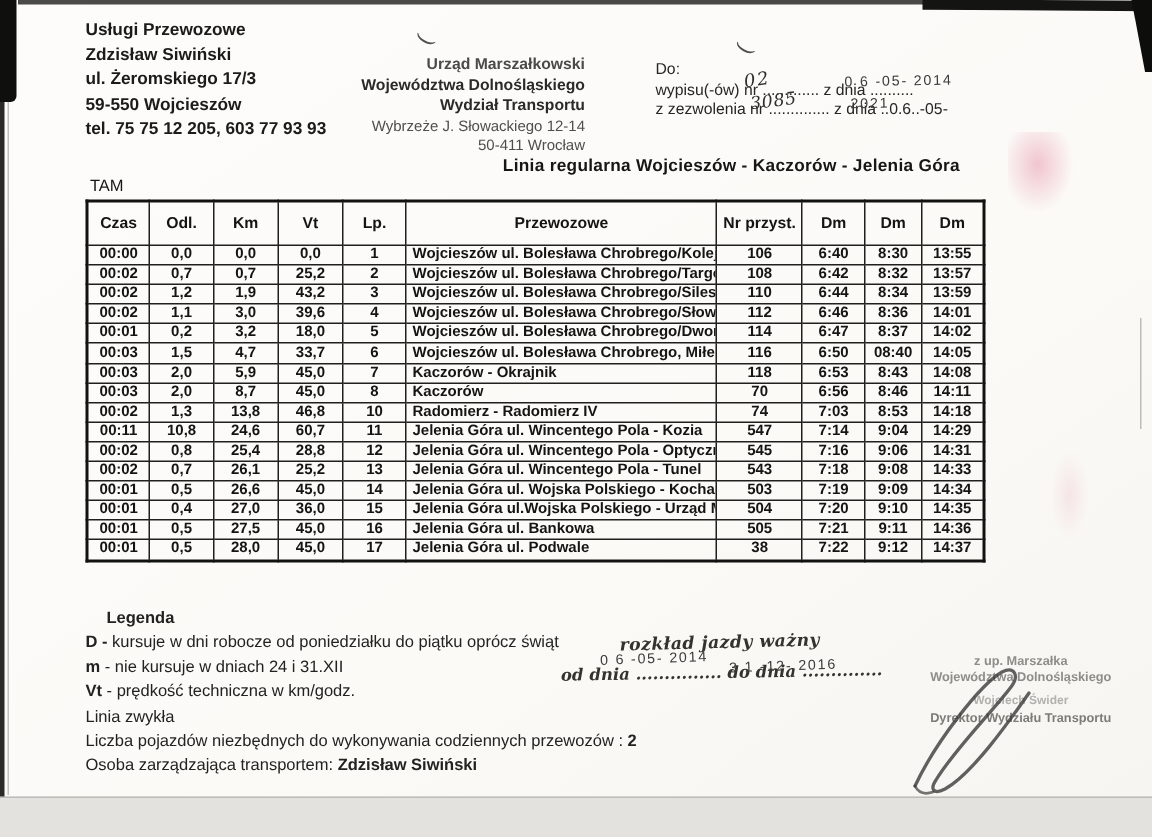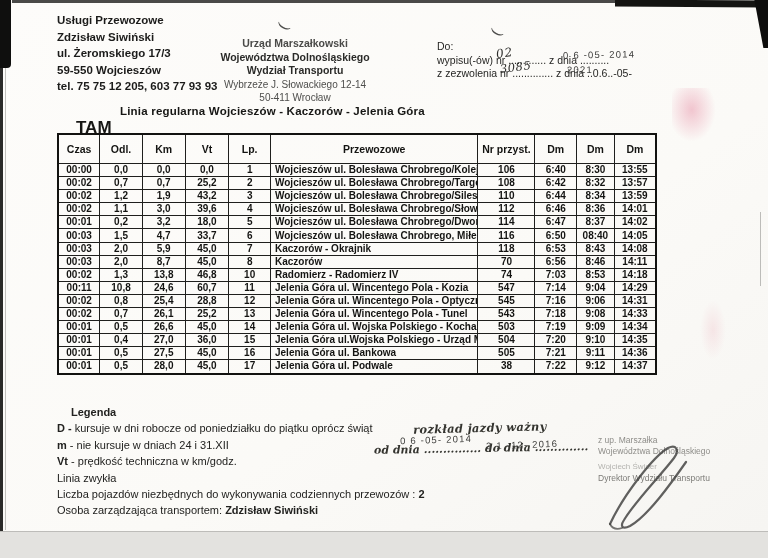--- a/index.html
+++ b/index.html
@@ -22,34 +22,34 @@
   .edge-top-line{left:12px;top:0;width:610px;height:3px;background:#1d1d1b;opacity:.8;}
   .edge-top-band{left:615px;top:0;width:153px;height:7px;background:#141412;transform:skewY(.4deg);}
   .edge-right-wedge{left:747px;top:0;width:21px;height:48px;background:#0d0d0c;clip-path:polygon(35% 0,100% 0,100% 100%,78% 100%);}
   .hair-right{left:760px;top:212px;width:1px;height:74px;background:#8b8a86;opacity:.55;}
   .smudge1{left:672px;top:88px;width:44px;height:54px;background:radial-gradient(ellipse at 45% 40%,rgba(224,110,140,.38),rgba(224,110,140,0) 70%);}
   .smudge2{left:700px;top:300px;width:26px;height:60px;background:radial-gradient(ellipse at 50% 50%,rgba(228,130,150,.16),rgba(228,130,150,0) 70%);}
   .ink-mark{position:absolute;color:#4d4d4b;font-size:15px;transform:rotate(118deg);font-family:"DejaVu Serif",serif;}
 
   
   .carrier{position:absolute;left:57px;top:12px;font-size:11.5px;font-weight:700;color:#1b1b1a;line-height:16.5px;white-space:nowrap;}
-  .office{position:absolute;left:200px;top:37px;width:190px;text-align:center;color:#222;line-height:13.5px;}
+  .office{position:absolute;left:200px;top:37px;width:190px;text-align:right;color:#222;line-height:13.5px;}
   .office .l0{font-size:10.5px;font-weight:700;color:#4a4a48;}
   .office .l1,.office .l2{font-size:10.5px;font-weight:700;color:#2a2a28;}
   .office .l3,.office .l4{font-size:10px;font-weight:400;color:#4e4e4c;}
   .dobox{position:absolute;left:437px;top:40px;font-size:10.5px;color:#262624;line-height:13.5px;white-space:nowrap;}
   .hw{position:absolute;font-family:"DejaVu Serif",serif;font-style:italic;color:#2e2e2c;}
   .hw1{left:496px;top:46px;font-size:12px;transform:rotate(-9deg);letter-spacing:1px;}
   .hw2{left:500px;top:60px;font-size:11.5px;transform:rotate(-7deg);letter-spacing:.5px;}
   .datestamp{position:absolute;font-size:9.5px;color:#3c3c3a;letter-spacing:1.2px;white-space:nowrap;font-weight:400;}
   .ds1{left:563px;top:49px;transform:rotate(-1deg);}
   .ds2{left:567px;top:64px;transform:rotate(-1deg);}
 
-  .line-title{position:absolute;left:120px;top:105px;width:520px;text-align:left;font-size:11.5px;font-weight:700;color:#161614;letter-spacing:.2px;}
-  .dir-label{position:absolute;left:76px;top:118px;font-size:17px;font-weight:700;color:#161614;}
+  .line-title{position:absolute;left:120px;top:105px;width:520px;text-align:right;font-size:11.5px;font-weight:700;color:#161614;letter-spacing:.2px;}
+  .dir-label{position:absolute;left:60px;top:118px;font-size:11px;font-weight:400;color:#161614;}
 
   
   .tt{
     position:absolute;left:57px;top:133px;width:600px;
     border-collapse:collapse;table-layout:fixed;
     font-size:10px;color:#141412;
   }
   .tt th,.tt td{border:1px solid #1f1f1d;padding:0;text-align:center;white-space:nowrap;overflow:hidden;}
   .tt{border:2px solid #121210;}
   .tt thead th{height:28px;font-size:10.5px;font-weight:700;}
@@ -62,21 +62,21 @@
   .legend b{font-weight:700;}
 
   
   .vstamp{position:absolute;color:#34342f;font-family:"DejaVu Serif",serif;font-style:italic;}
   .vs-t1{left:413px;top:421px;font-size:11.5px;font-weight:700;letter-spacing:.3px;transform:rotate(-1.5deg);}
   .vs-t2{left:374px;top:442px;font-size:11px;font-weight:700;transform:rotate(-1deg);white-space:nowrap;}
   .vs-d1{left:400px;top:434px;transform:rotate(-2deg);}
   .vs-d2{left:486px;top:439px;transform:rotate(-2deg);}
 
   
-  .sig{position:absolute;left:598px;top:435px;width:165px;text-align:left;color:#8e8d89;font-size:8.5px;line-height:10.5px;}
+  .sig{position:absolute;left:598px;top:435px;width:165px;text-align:center;color:#8e8d89;font-size:8.5px;line-height:10.5px;font-weight:bold;}
   .sig .s3{margin-top:6px;opacity:.65;font-size:8px;}
   .sig .s4{color:#7d7c78;}
   .scrawl{position:absolute;left:602px;top:442px;width:120px;height:92px;}
 </style>
 </head>
 <body>
 
 <div class="page">
 
   <div class="art edge-left-strip"></div>

